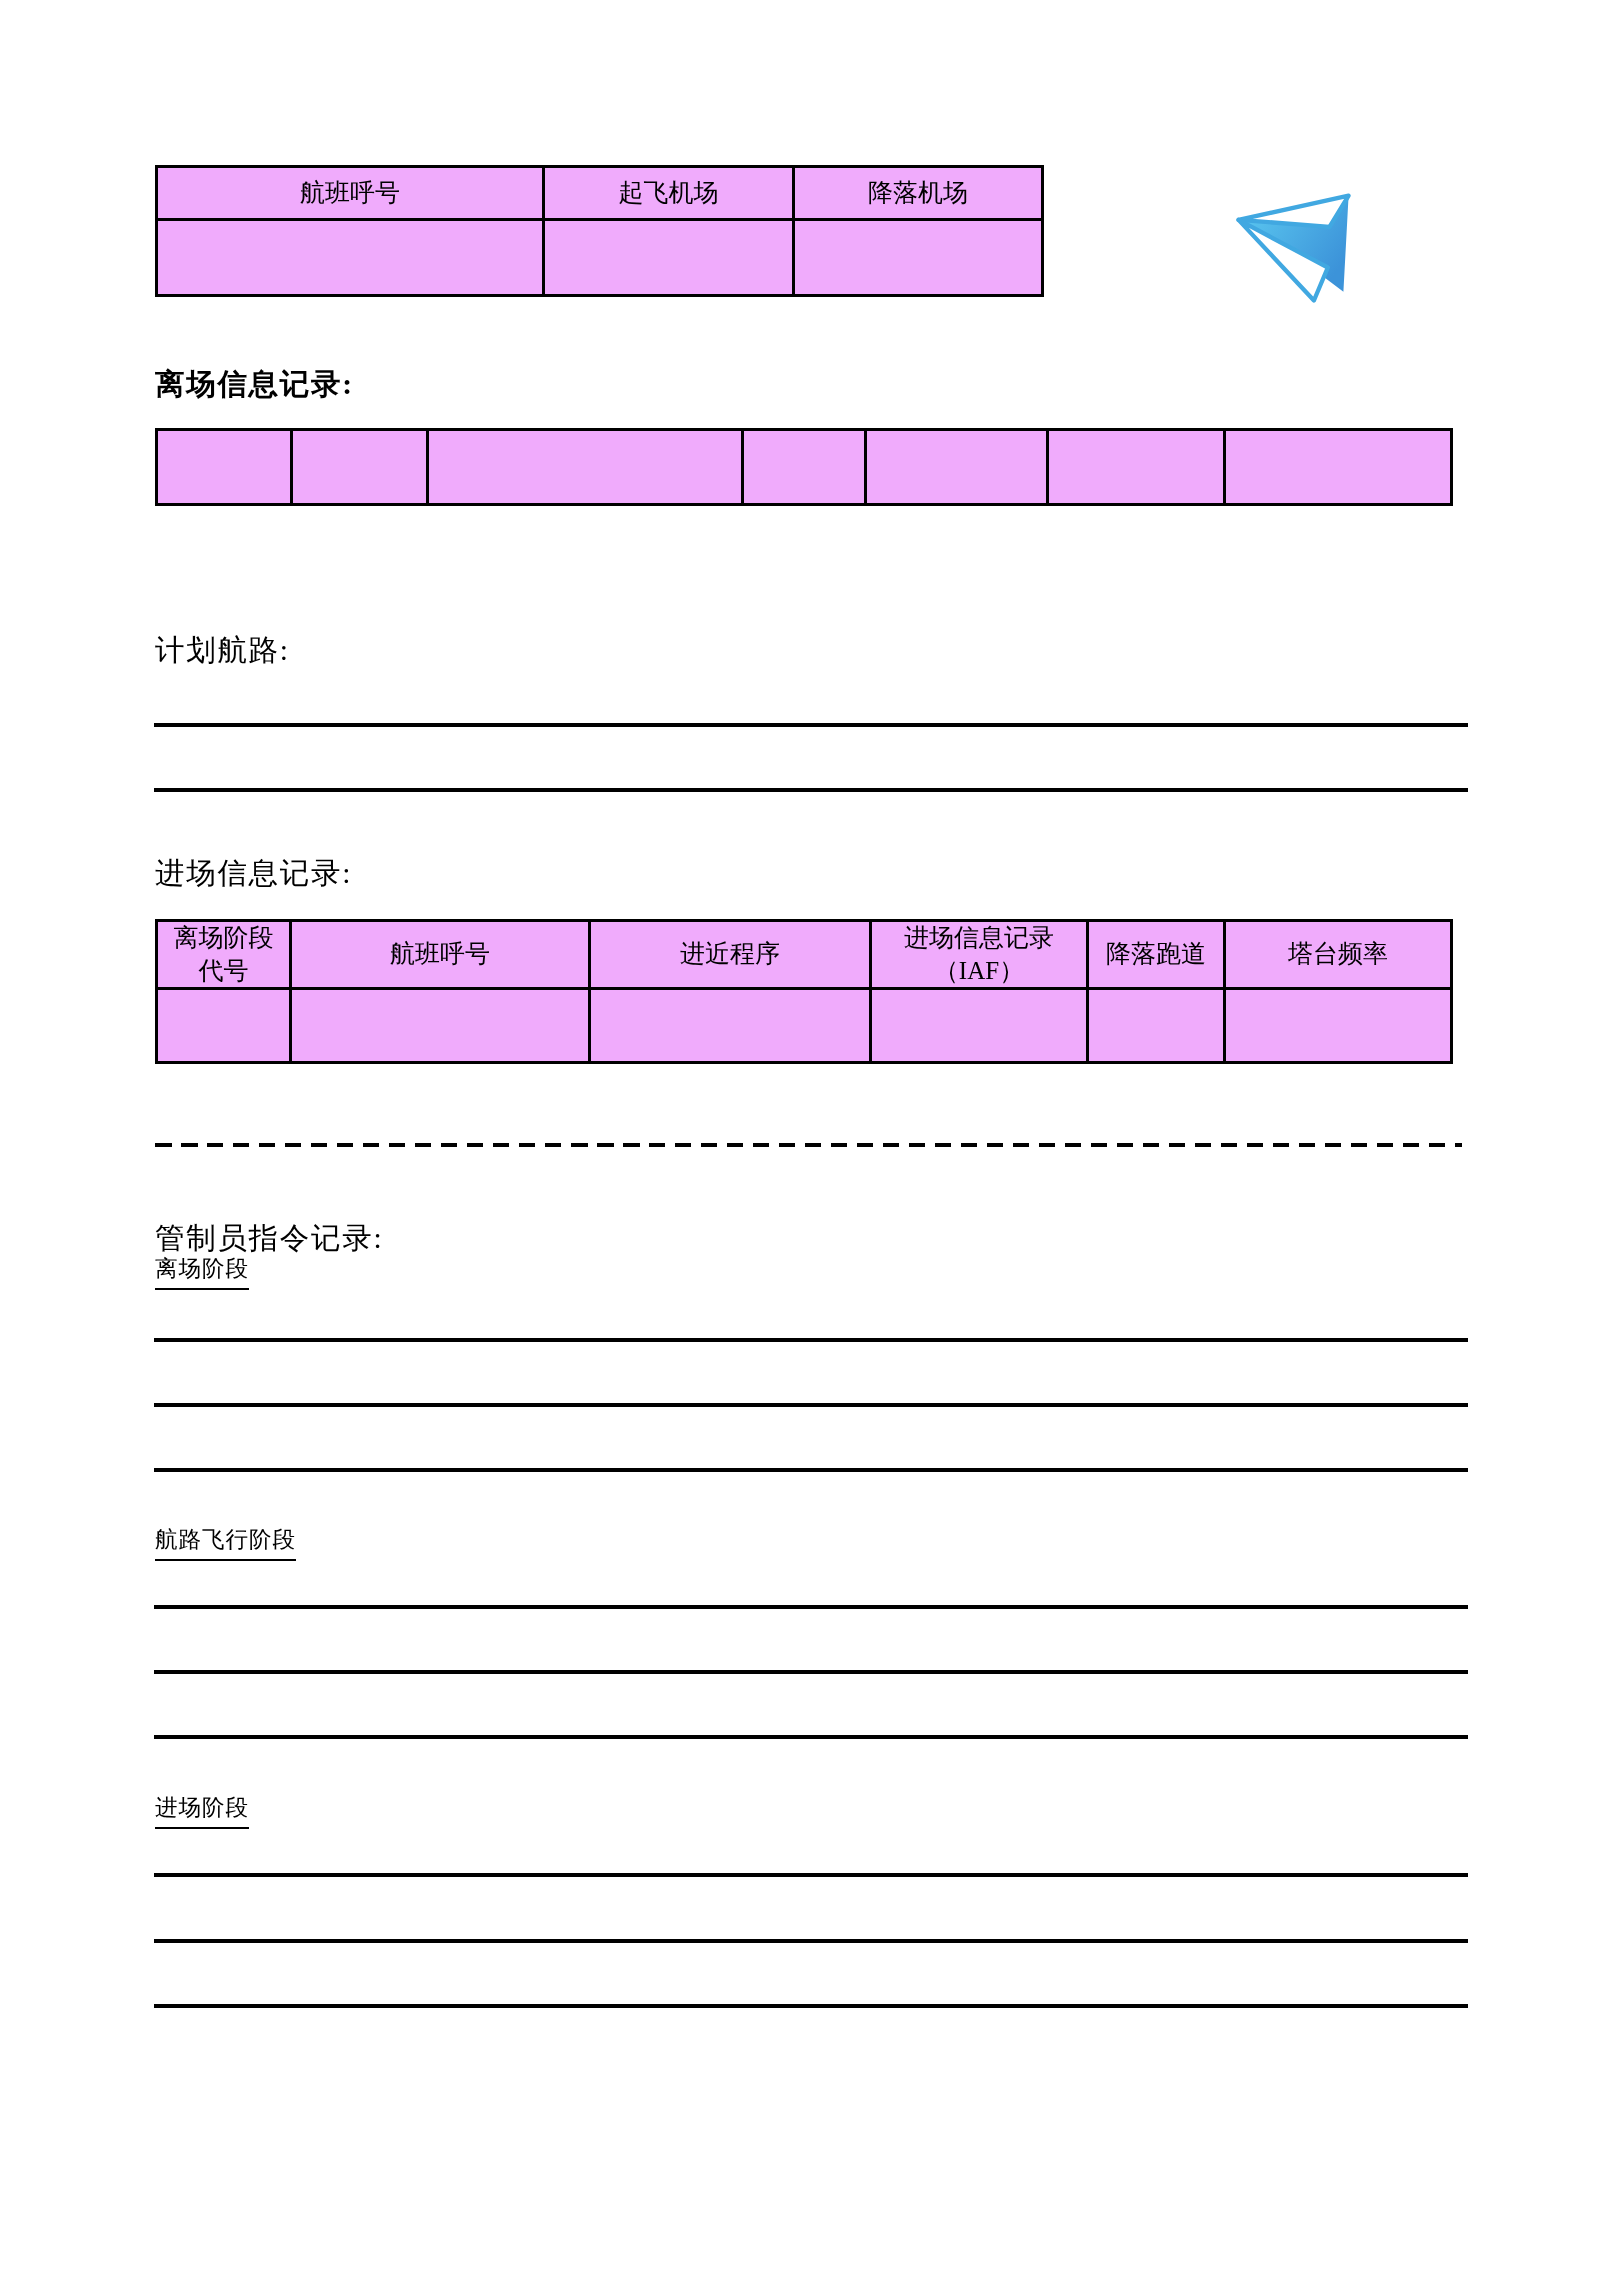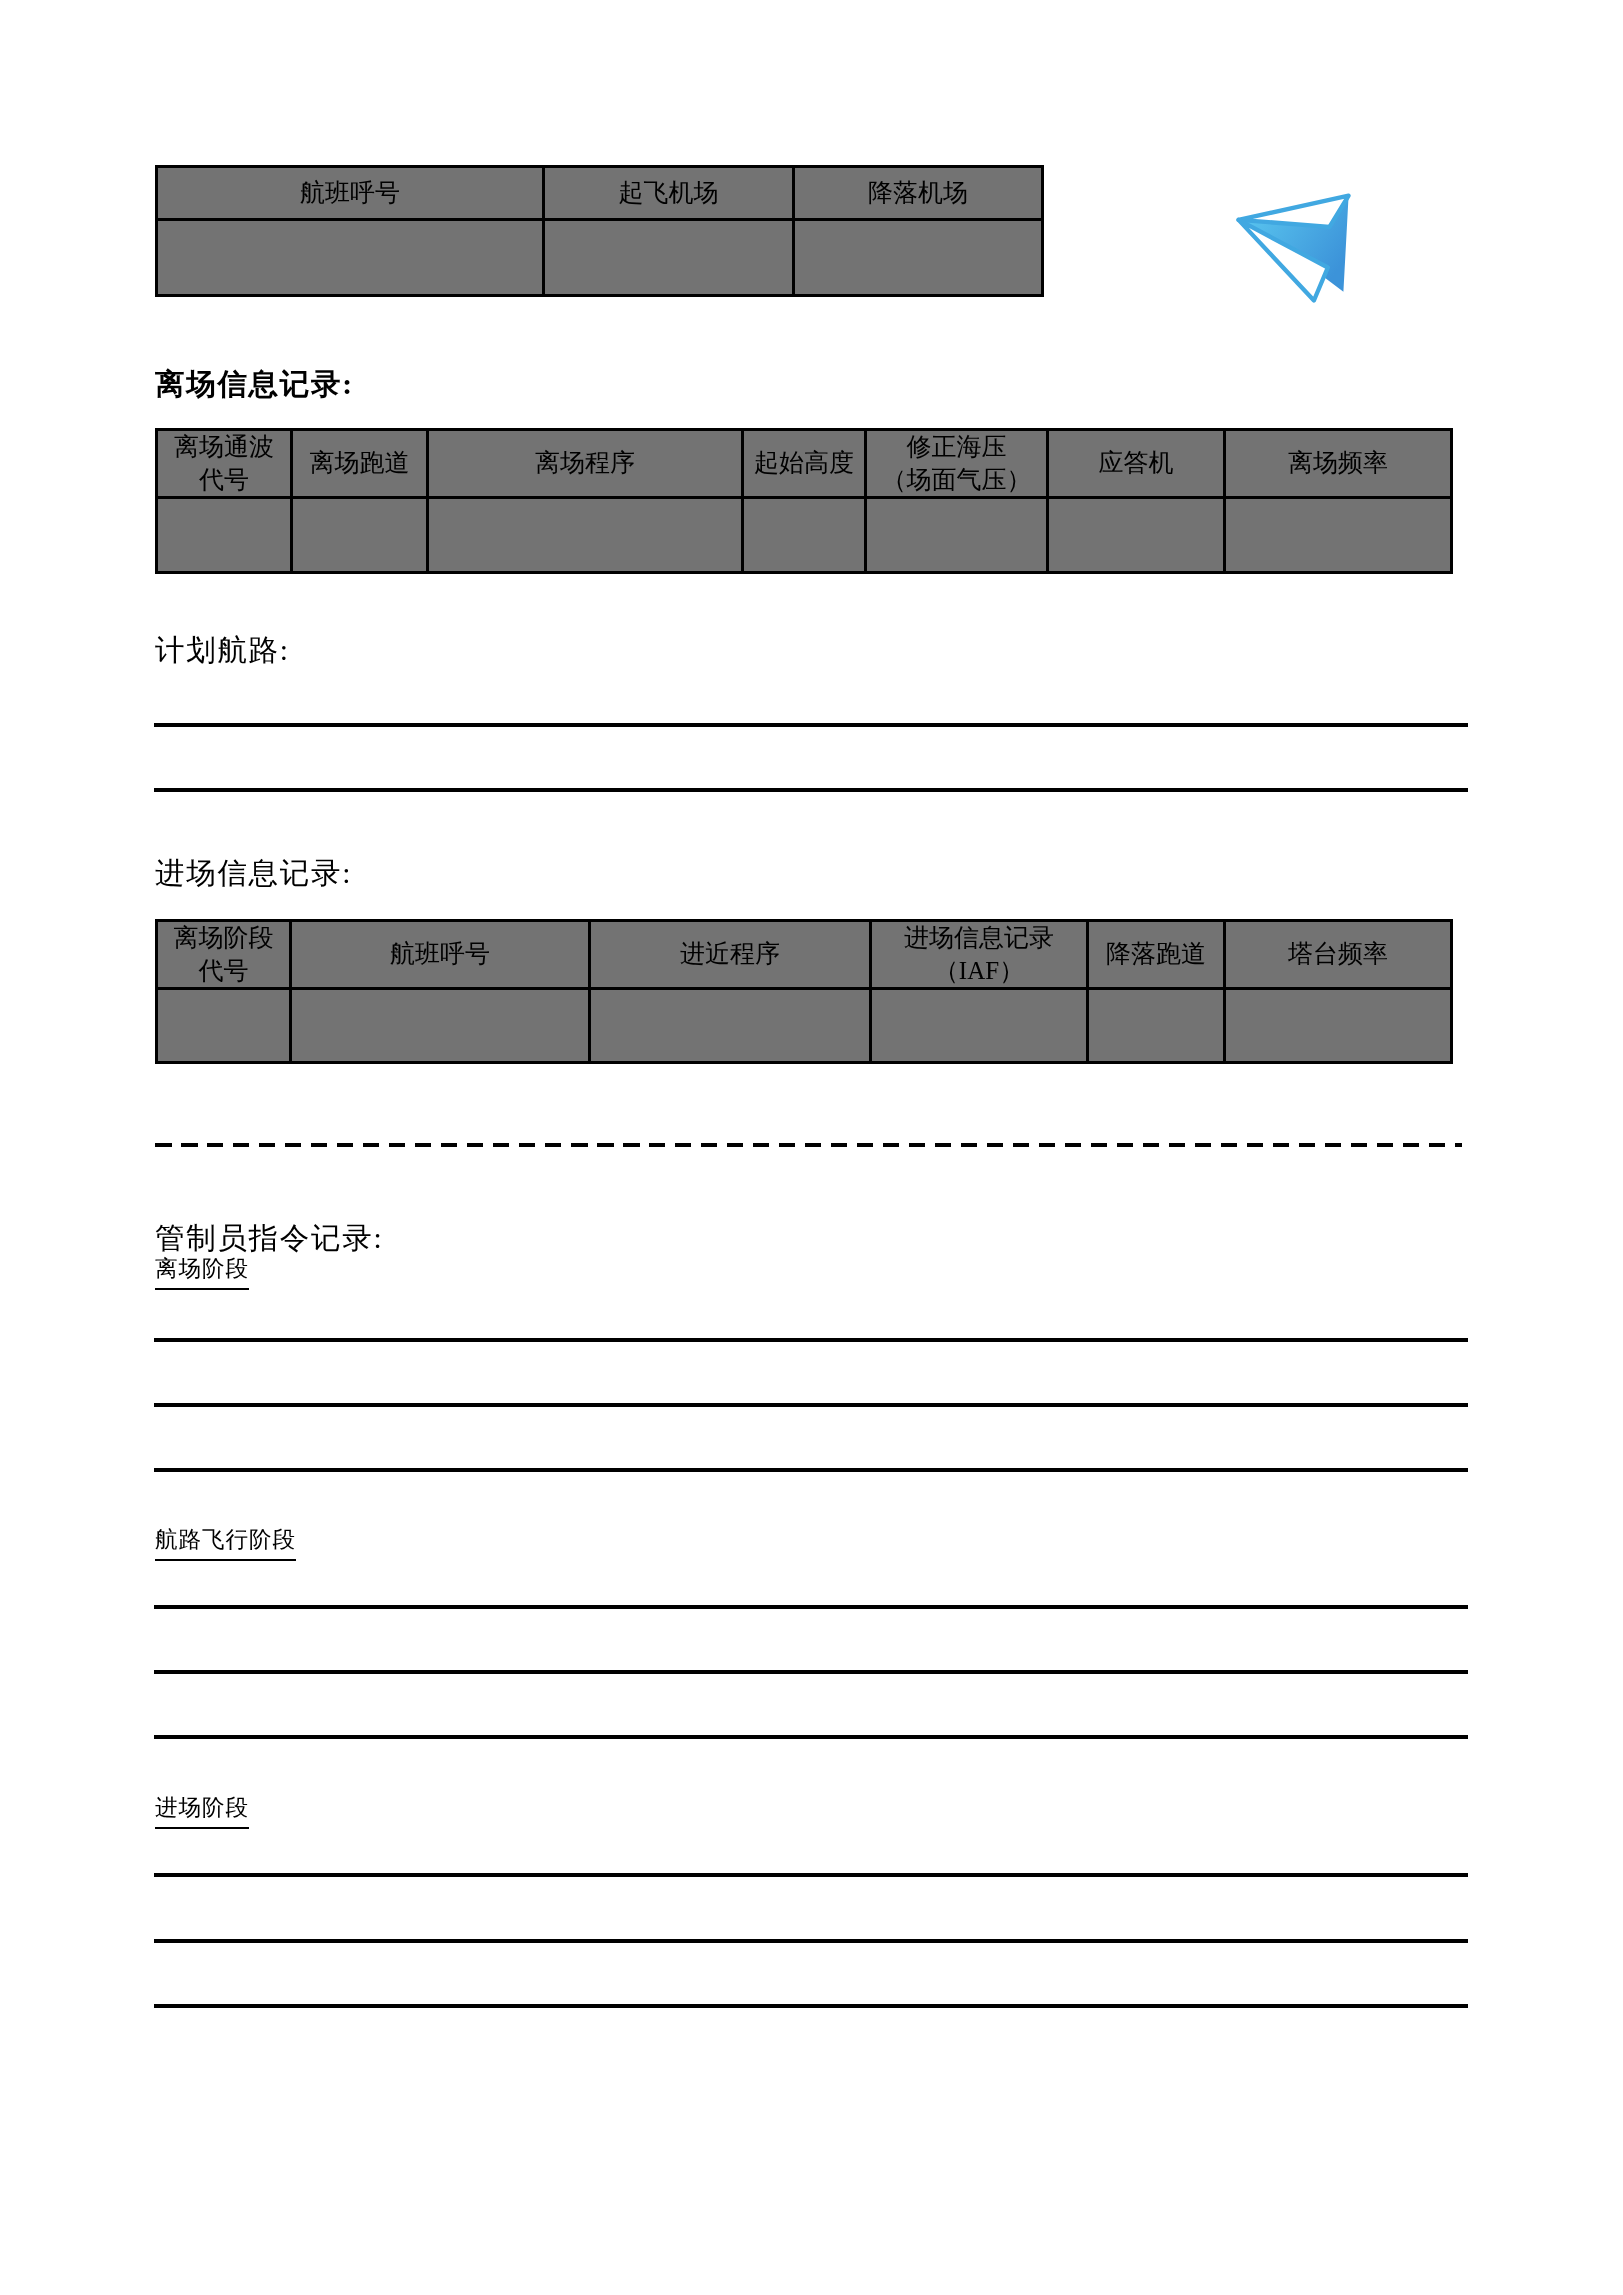--- a/index.html
+++ b/index.html
@@ -1,20 +1,20 @@
 <!DOCTYPE html>
 <html style="font-size:14px"><head>
 <meta charset="utf-8">
 <style>
   html,body{margin:0;padding:0;}
   body{
     width:1623px;height:2295px;background:#ffffff;position:relative;
     font-family:"Liberation Serif","DejaVu Serif",serif;color:#000;
   }
-  table.form{border-collapse:collapse;table-layout:fixed;position:absolute;background:#737373;}
+  table.form{border-collapse:collapse;table-layout:fixed;position:absolute;background:#f0abfc;}
   table.form th,table.form td{
     border:3.5px solid #000;text-align:center;vertical-align:middle;
     font-weight:normal;white-space:pre-line;padding:0 3.5px;overflow:hidden;
   }
   .hdr{font-size:25px;line-height:1.3;}
   .section-title{position:absolute;font-size:29.5px;letter-spacing:1.7px;}
   .phase-label{
     position:absolute;font-size:22.6px;letter-spacing:0.9px;display:inline-block;
     border-bottom:2.6px solid #000;padding-bottom:4.3px;
   }
@@ -66,31 +66,20 @@
   <colgroup>
     <col style="width:135px">
       <col style="width:136px">
       <col style="width:315px">
       <col style="width:123px">
     <col style="width:182px">
       <col style="width:177px">
       <col style="width:227px">
   </colgroup>
   <tbody>
-      <tr style="height:62px;">
-    <th class="hdr">离场通波
-代号</th>
-    <th class="hdr">离场跑道</th>
-    <th class="hdr">离场程序</th>
-    <th class="hdr">起始高度</th>
-    <th class="hdr">修正海压
-（场面气压）</th>
-    <th class="hdr">应答机</th>
-    <th class="hdr">离场频率</th>
-  </tr>
   <tr style="height:75px;">
     <td></td>
     <td></td>
     <td></td>
     <td></td>
     <td></td>
     <td></td>
     <td></td>
   </tr>
 </tbody>

